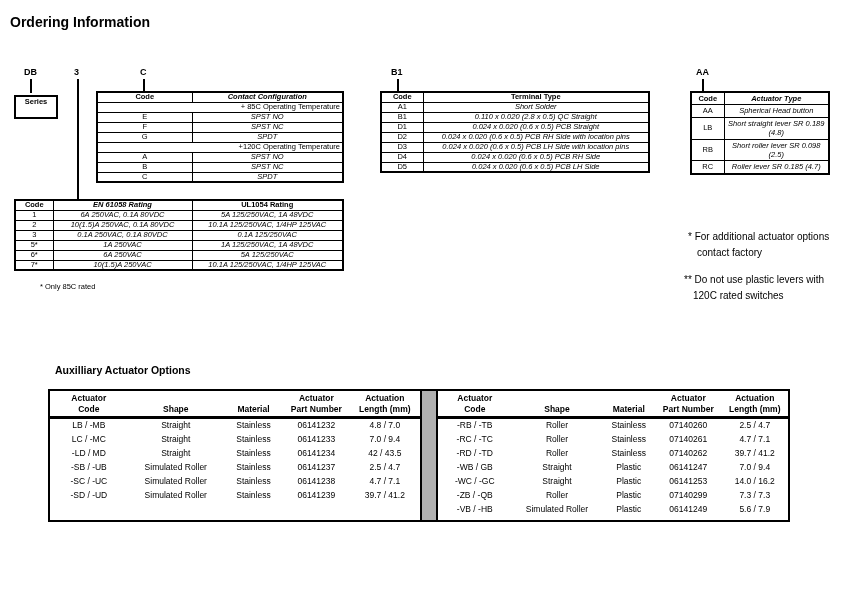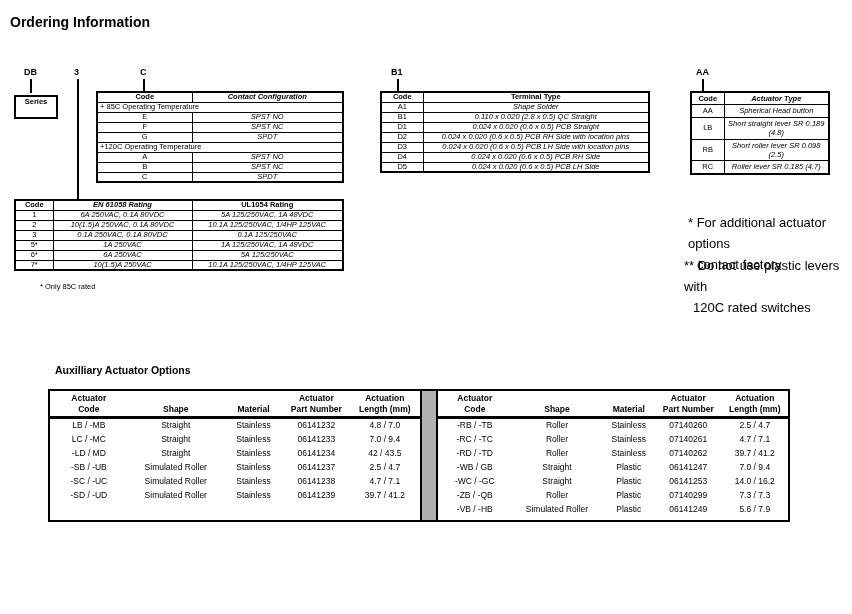--- a/index.html
+++ b/index.html
@@ -22,26 +22,26 @@
 
   table.grid { border-collapse:collapse; border:2px solid #000; table-layout:fixed; background:#fff; }
   table.grid th, table.grid td {
     border:1px solid #000; font-size:7.5px; padding:0 2px;
     height:10px; line-height:1.15; white-space:nowrap; overflow:hidden;
     font-weight:normal; vertical-align:middle;
   }
   table.grid th { font-weight:bold; }
   .c { text-align:center; }
   .l { text-align:center;font-style:italic; }
-  td.group { text-align:left; font-size:6.8px; }
+  td.group { text-align:right; font-size:6.8px; }
 
   #actuator-table td, #actuator-table th { white-space:normal; height:auto; line-height:1.25; padding:1px 2px; }
 
   .footnote { position:absolute; font-size:7.5px; }
-  .note { position:absolute; font-size:13px; line-height:1.6; }
+  .note { position:absolute; font-size:10px; line-height:1.6;margin-top:16px; }
   .note .cont { padding-left:9px; }
 
   .aux-title { left:55px; top:364px; font-size:10.5px; font-weight:bold; }
   .aux-wrap {
     position:absolute; left:48px; top:389px; width:742px; height:133px;
     border:2px solid #000; display:flex; align-items:stretch; background:#fff;
   }
   .aux-left  { width:370px; }
   .aux-divider { width:18px; background:#b0b0b0; border-left:2px solid #000; border-right:2px solid #000; }
   .aux-right { flex:1; }
@@ -125,21 +125,21 @@
         <col style="width:42px">
         <col style="width:226px">
       </colgroup>
     <tbody>
         <tr>
       <th class="c">Code</th>
       <th class="c">Terminal Type</th>
     </tr>
     <tr>
       <td class="c">A1</td>
-      <td class="l">Shape Solder</td>
+      <td class="l">Short Solder</td>
     </tr>
     <tr>
       <td class="c">B1</td>
       <td class="l">0.110 x 0.020 (2.8 x 0.5) QC Straight</td>
     </tr>
     <tr>
       <td class="c">D1</td>
       <td class="l">0.024 x 0.020 (0.6 x 0.5) PCB Straight</td>
     </tr>
     <tr>

